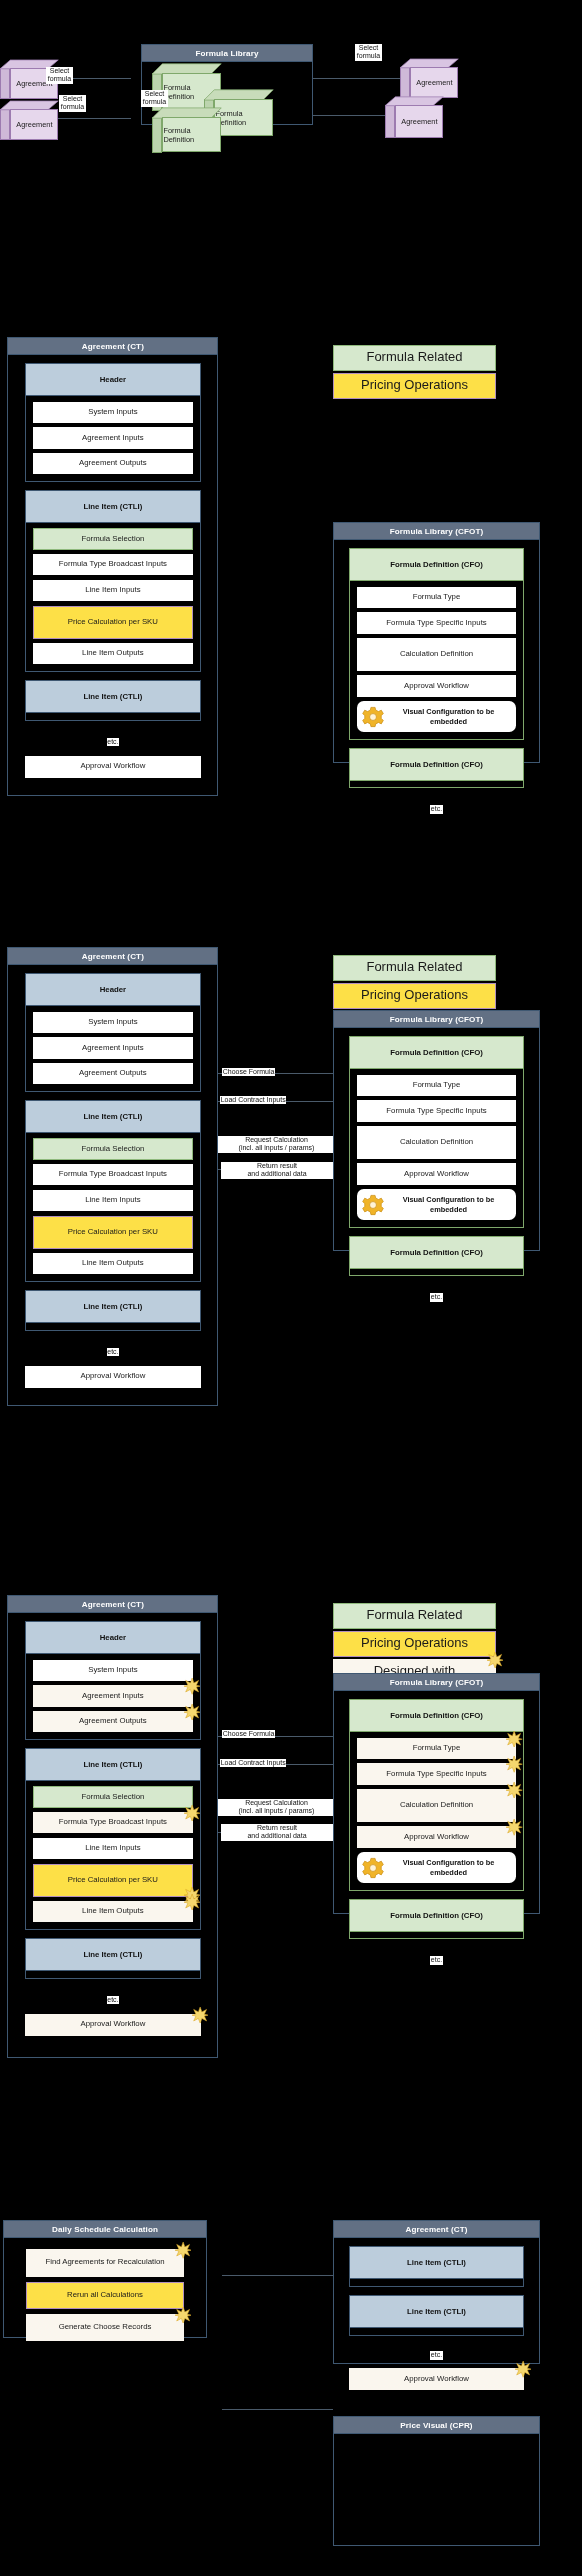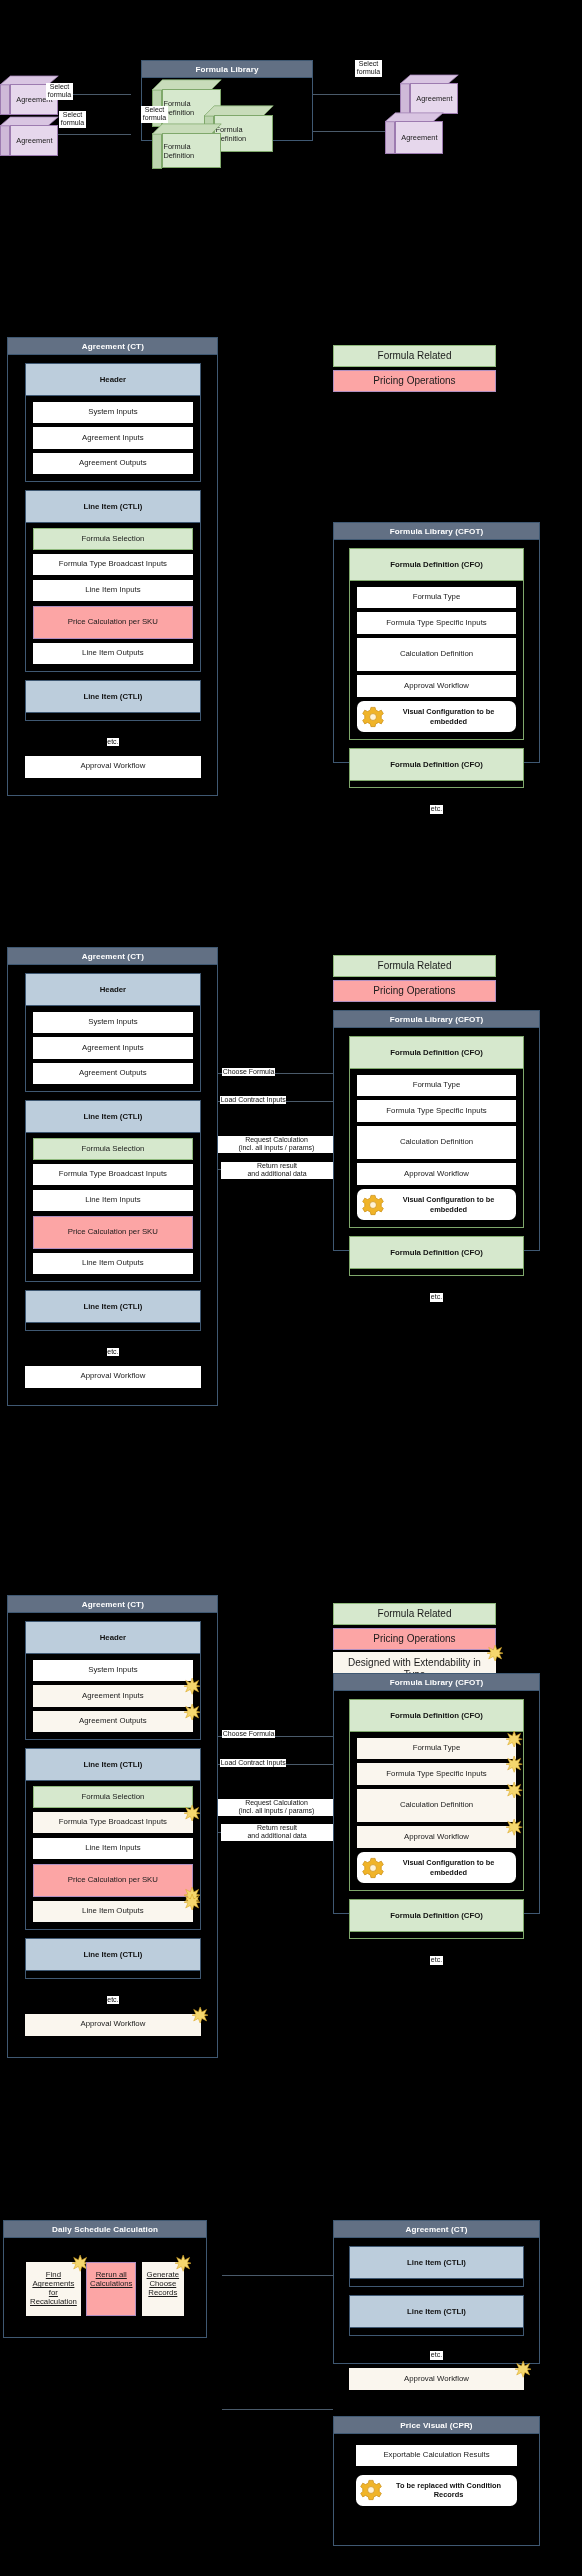--- a/index.html
+++ b/index.html
@@ -33,37 +33,37 @@
   .group.green > .group-title{ background:#d6e8cd; border-bottom:0.7px solid #7fa86b; }
 
   
   .item{
     background:#fff; border:0.7px solid #fff; color:#1a1a1a;
     font-size:7.8px; text-align:center; padding:5.2px 3px;
     line-height:1.15; position:relative;
   }
   .item.tall{ padding:11px 3px; }
   .item.green{ background:#d6e8cd; border:0.7px solid #8fb97c; }
-  .item.purple{ background:#fca5a5; border:0.7px solid #b08fc0; }
+  .item.purple{ background:#fde047; border:0.7px solid #b08fc0; }
   .item.cream{ background:#faf6ee; border:0.7px solid #faf6ee; }
 
   
   .sparkle{ position:absolute; width:16.3px; height:16.3px; right:-8.1px; top:-8.1px; pointer-events:none;}
   .sparkle svg{ display:block; width:16.3px; height:16.3px; }
 
   
   .etc{
     background:#fff; color:#111; font-size:7px; padding:0 0.7px;
     display:inline-block; line-height:1.2;
   }
   .etc-wrap{ text-align:center; }
 
   
   .legend{ display:flex; flex-direction:column; gap:2.2px; }
-  .legend .item{ padding:4.4px 3px; font-size:10px; }
+  .legend .item{ padding:4.4px 3px; font-size:13px; }
 
   
   .cube{ position:absolute; }
   .cube .top{ position:absolute; }
   .cube .side{ position:absolute; }
   .cube .front{
     position:absolute; display:flex; align-items:center; justify-content:center;
     font-size:8.1px; color:#1a1a1a;
   }
 
@@ -83,21 +83,21 @@
     gap:4.4px; padding:4.4px 6.7px 4.4px 4.4px; font-weight:bold; font-size:7.4px;
     line-height:1.25; color:#111;
   }
   .gear-callout .txt{ text-align:center; }
   .gear-ico{ flex:0 0 auto; width:22px; height:22px; }
   .gear-ico svg{ display:block; }
 </style>
 </head>
 <body>
 
-<div class="abs" style="left:0;top:16px;width:476px;height:148px;">
+<div class="abs" style="left:0;top:0;width:476px;height:148px;">
 
   <div class="line abs" style="left:44px;top:78px;width:87px;height:0.7px;"></div>
   <div class="line abs" style="left:44px;top:118px;width:87px;height:0.7px;"></div>
   <div class="line abs" style="left:311px;top:78px;width:96px;height:0.7px;"></div>
   <div class="line abs" style="left:311px;top:115px;width:96px;height:0.7px;"></div>
 
   <div class="container-box abs" style="left:141px;top:44px;width:172px;height:81px;">
     <div class="container-title">Formula Library</div>
   </div>
 
@@ -512,21 +512,21 @@
         <span class="etc">etc.</span>
       </div>
     </div>
   </div>
 </div>
 
 <div class="abs" style="left:0;top:2205px;width:582px;height:370px;">
 
   <div class="container-box abs" style="left:3px;top:15px;width:204px;height:118px;">
     <div class="container-title">Daily Schedule Calculation</div>
-    <div style="padding:24px 22px;display:flex;flex-direction:row;gap:5.2px;text-decoration:underline;">
+    <div style="padding:11px 22px;display:flex;flex-direction:column;gap:5.2px;">
       <div class="item cream" style="padding:8.1px 3px;">
         <span>Find Agreements for Recalculation</span>
         <span class="sparkle">
             <svg viewBox="0 0 24 24">
               <polygon points="12,0 14.6,7.2 21.5,3.5 18.2,10.6 24,12 18.2,13.4 21.5,20.5 14.6,16.8 12,24 9.4,16.8 2.5,20.5 5.8,13.4 0,12 5.8,10.6 2.5,3.5 9.4,7.2" fill="#f5d76e" stroke="#d8a520" stroke-width="0.8"></polygon>
             </svg>
           </span>
       </div>
       <div class="item purple" style="padding:8.1px 3px;">Rerun all Calculations</div>
       <div class="item cream" style="padding:8.1px 3px;">
@@ -563,29 +563,15 @@
             <svg viewBox="0 0 24 24">
               <polygon points="12,0 14.6,7.2 21.5,3.5 18.2,10.6 24,12 18.2,13.4 21.5,20.5 14.6,16.8 12,24 9.4,16.8 2.5,20.5 5.8,13.4 0,12 5.8,10.6 2.5,3.5 9.4,7.2" fill="#f5d76e" stroke="#d8a520" stroke-width="0.8"></polygon>
             </svg>
           </span>
       </div>
     </div>
   </div>
 
   <div class="container-box abs" style="left:333px;top:211px;width:207px;height:130px;">
     <div class="container-title">Price Visual (CPR)</div>
-    <div style="padding:10.4px 22px;display:flex;flex-direction:column;gap:9px;align-items:stretch;">
-      <div class="item">Exportable Calculation Results</div>
-      <div style="display:flex;justify-content:center;">
-        <div class="gear-callout">
-          <span class="gear-ico">
-            <svg viewBox="0 0 32 32" width="22" height="22">
-              <path d="M13 2 h6 l1 4 l4 2 l4-2 l3 5 l-3 3 l0 4 l3 3 l-3 5 l-4-2 l-4 2 l-1 4 h-6 l-1-4 l-4-2 l-4 2 l-3-5 l3-3 l0-4 l-3-3 l3-5 l4 2 l4-2 z" fill="#f0b429" stroke="#c88a10" stroke-width="1"></path>
-              <circle cx="16" cy="16" r="5" fill="#fff3d6" stroke="#c88a10" stroke-width="1"></circle>
-            </svg>
-          </span>
-          <span class="txt">To be replaced with Condition Records</span>
-        </div>
-      </div>
-    </div>
   </div>
 </div>
 
 
 </body></html>

